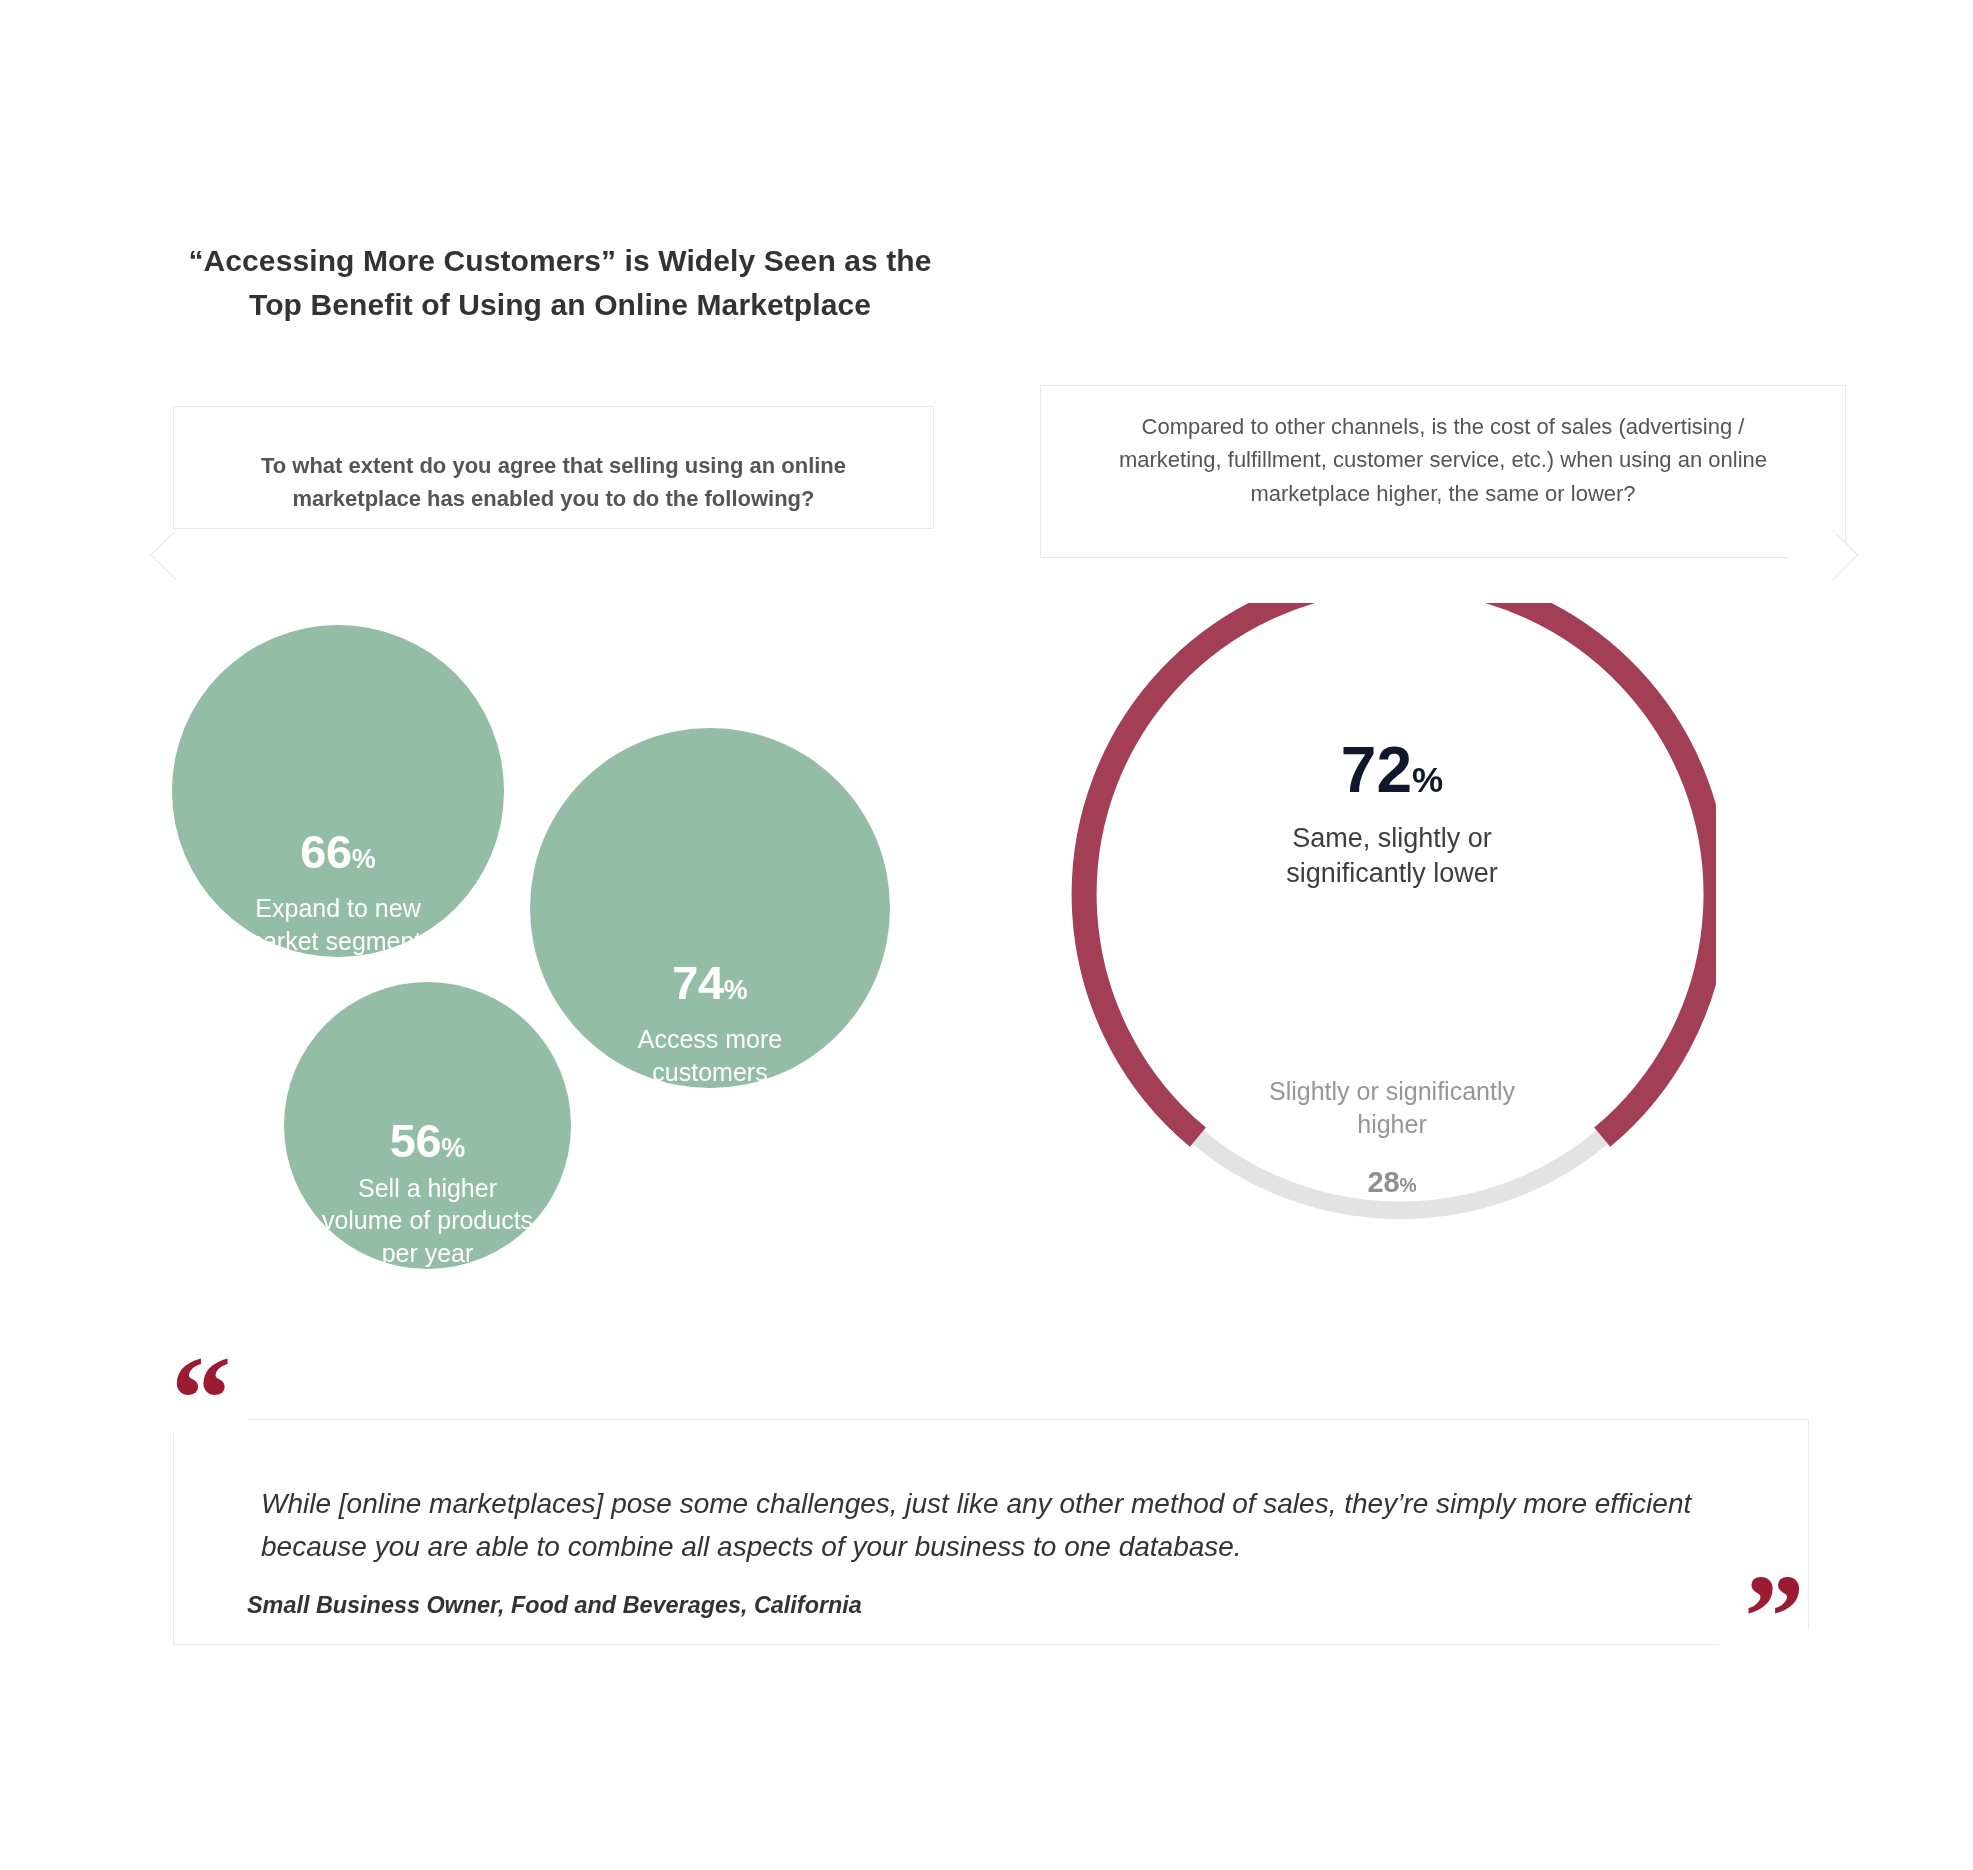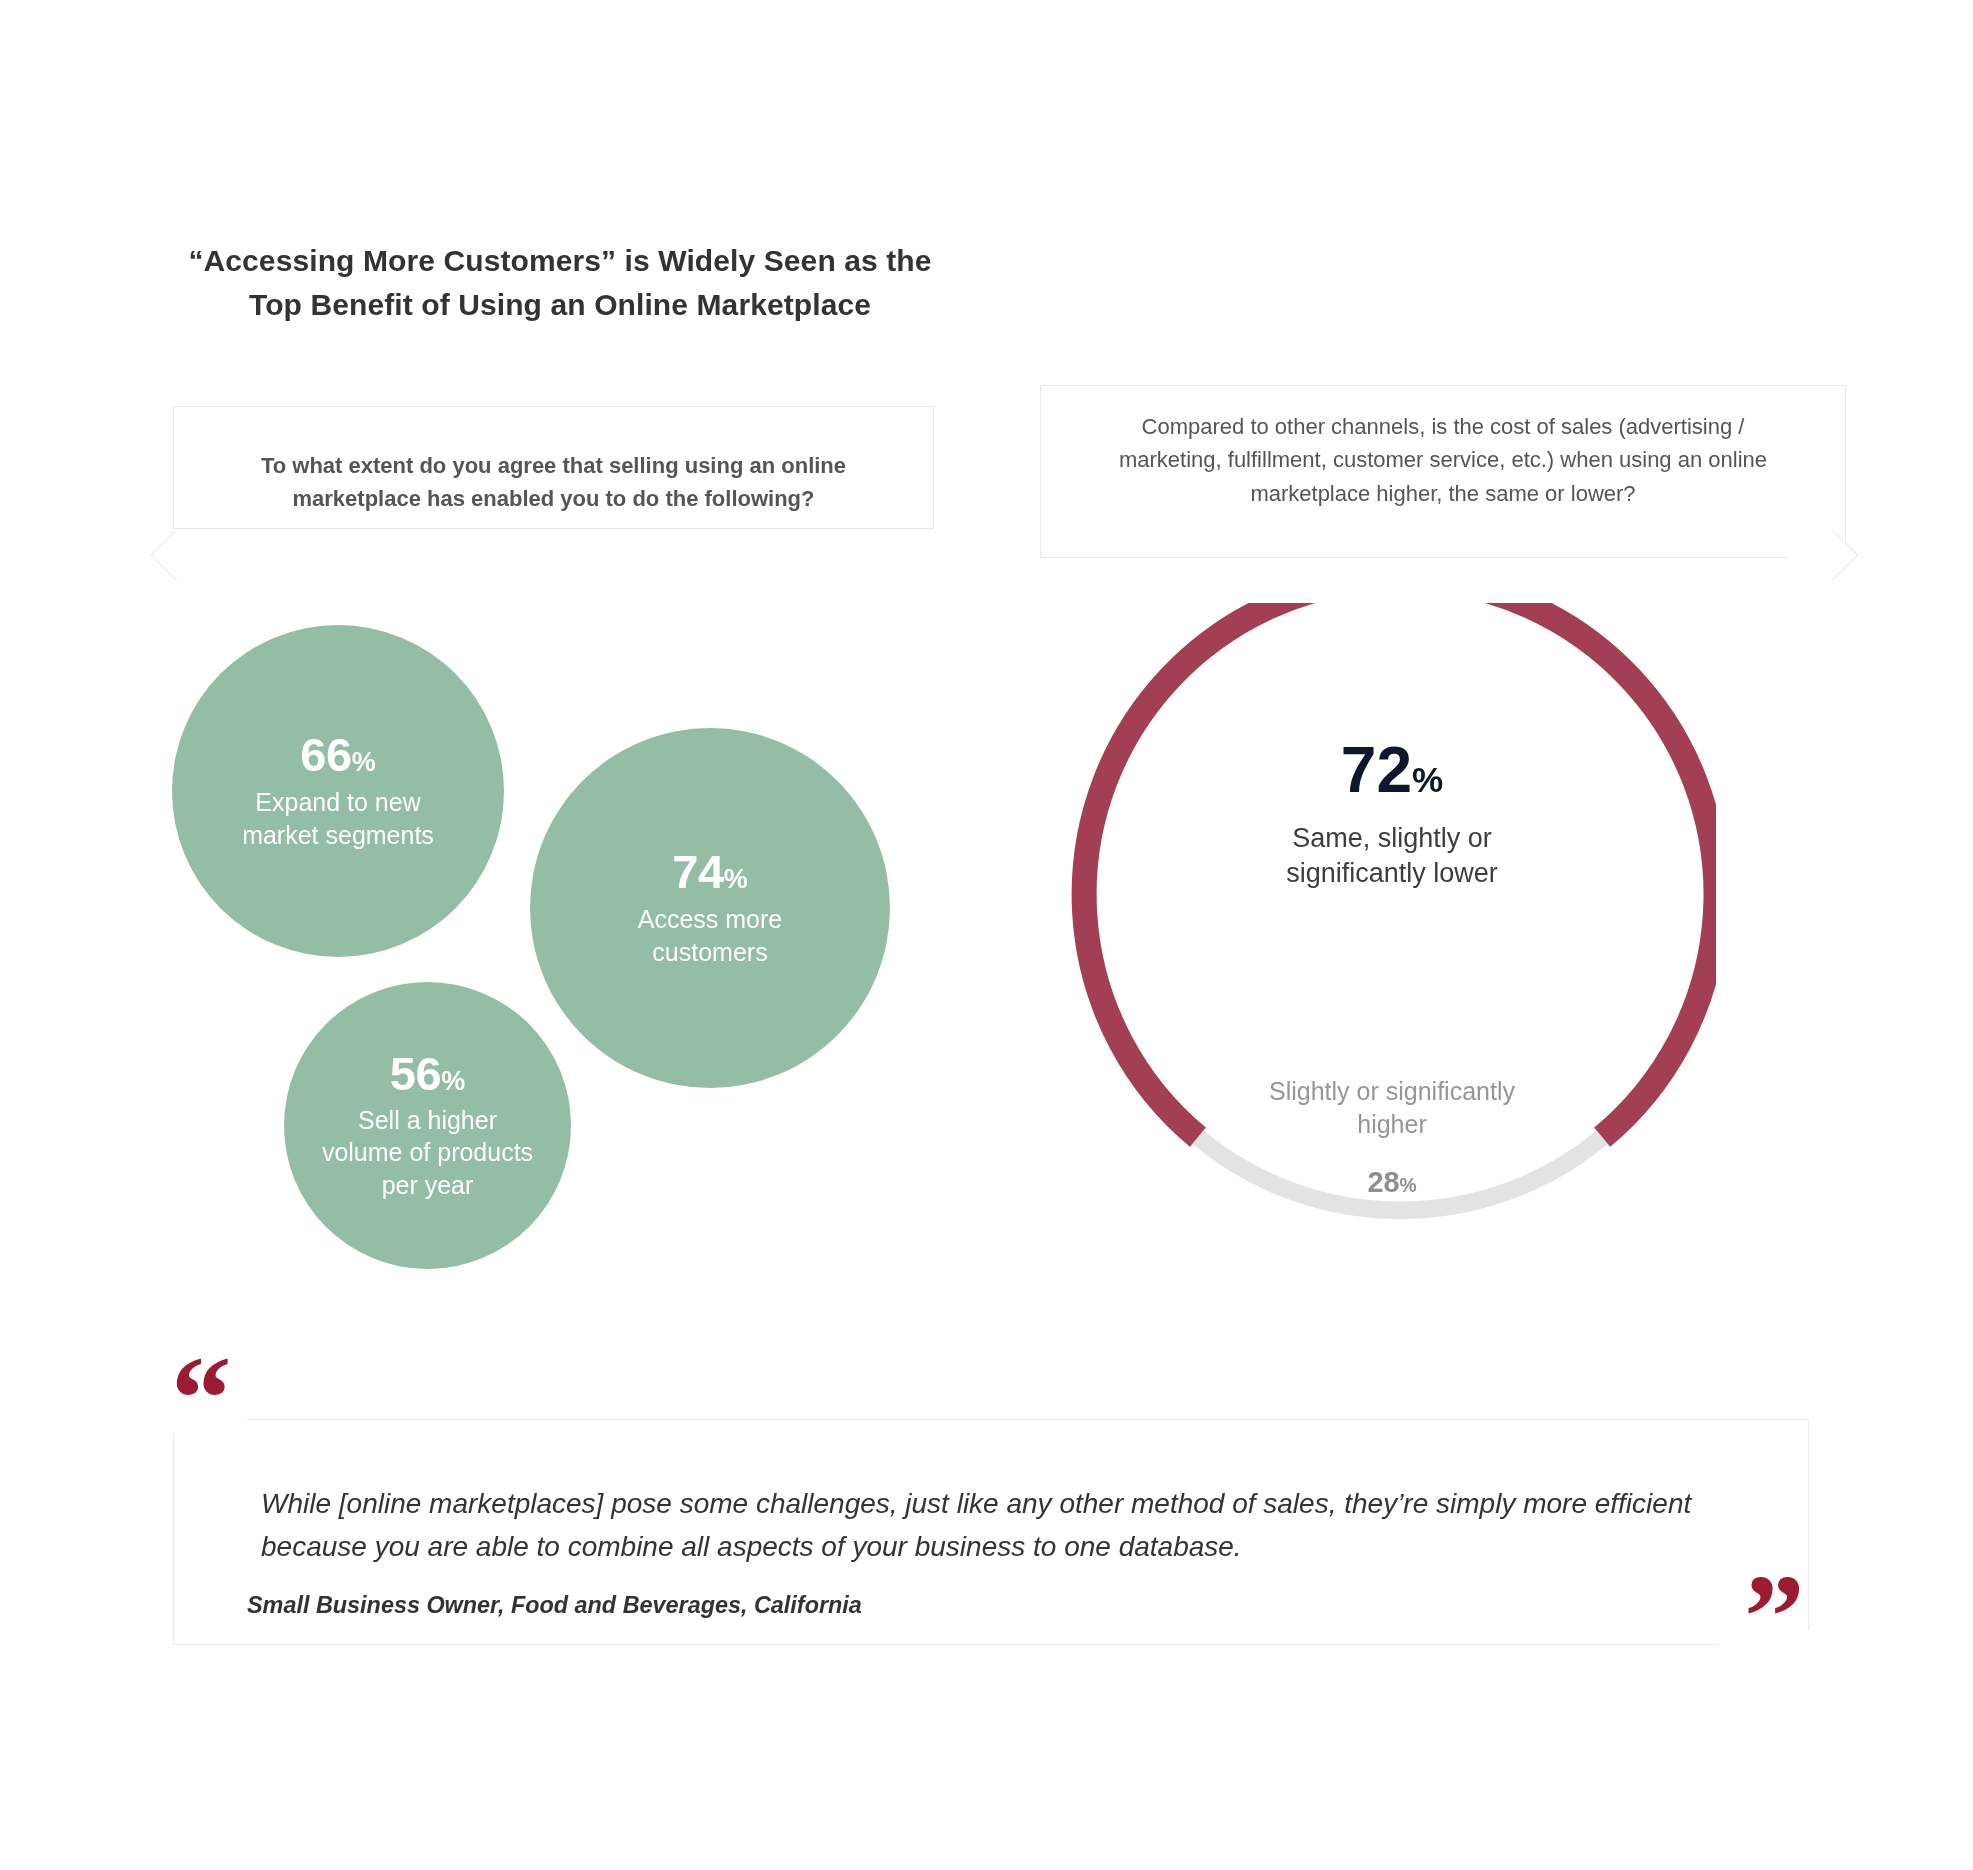--- a/index.html
+++ b/index.html
@@ -92,38 +92,38 @@
   }
 
   
   .bubble {
     position: absolute;
     border-radius: 50%;
     background: #93bda4;
     display: flex;
     flex-direction: column;
     align-items: center;
-    justify-content: center;
+    justify-content: flex-end;
     text-align: center;
     color: #ffffff;
   }
   .bubble .pct {
     font-size: 47px;
     font-weight: bold;
     line-height: 1.02;
     letter-spacing: -0.4px;
     white-space: nowrap;
   }
   .bubble .pct .sym {
     font-size: 27px;
     font-weight: bold;
     letter-spacing: 0;
   }
   .bubble .lbl {
-    margin-top: 8px;
+    margin-top: 16px;
     font-size: 25px;
     line-height: 1.30;
     font-weight: normal;
     white-space: nowrap;
   }
   #bubble-0 { left: 172px; top: 625px;  width: 332px; height: 332px; }
   #bubble-1 { left: 530px; top: 728px;  width: 360px; height: 360px; }
   #bubble-2 { left: 284px; top: 982px; width: 287px; height: 287px; }
   #bubble-2 .lbl { margin-top: 6.4px; }
 

